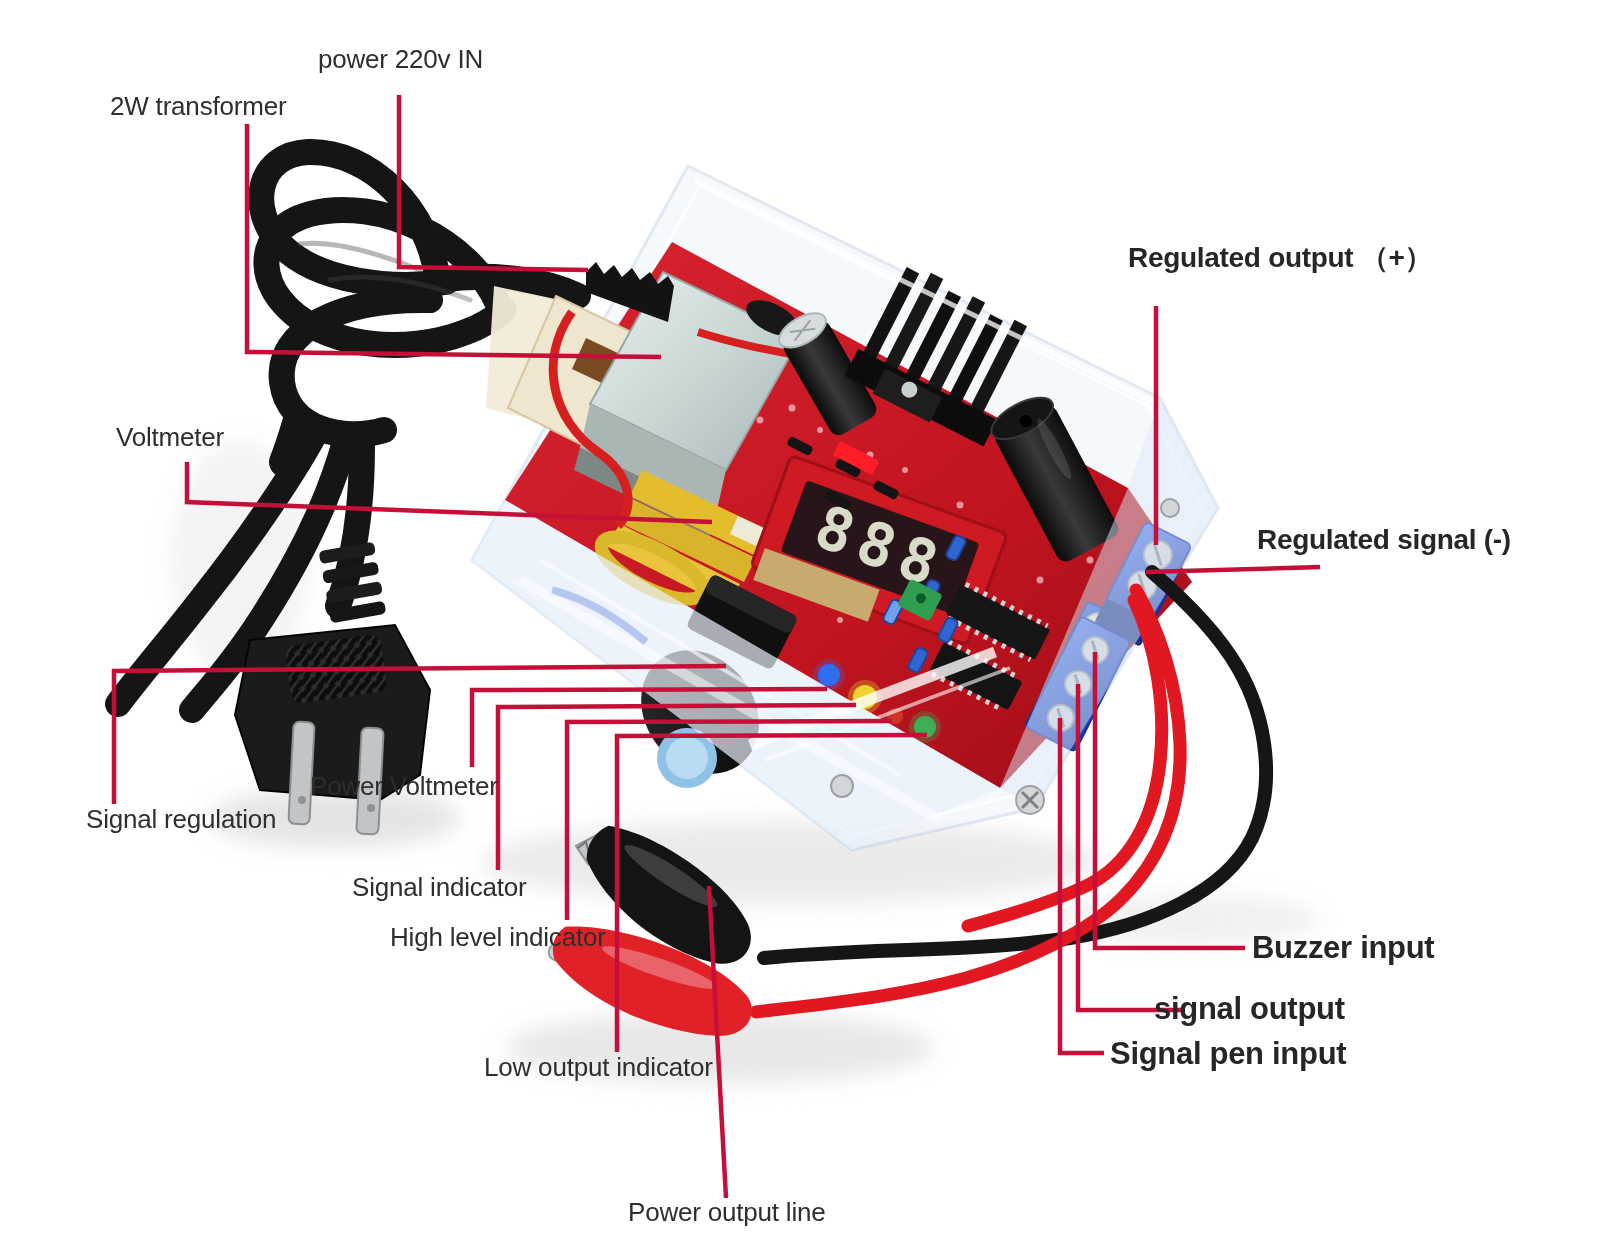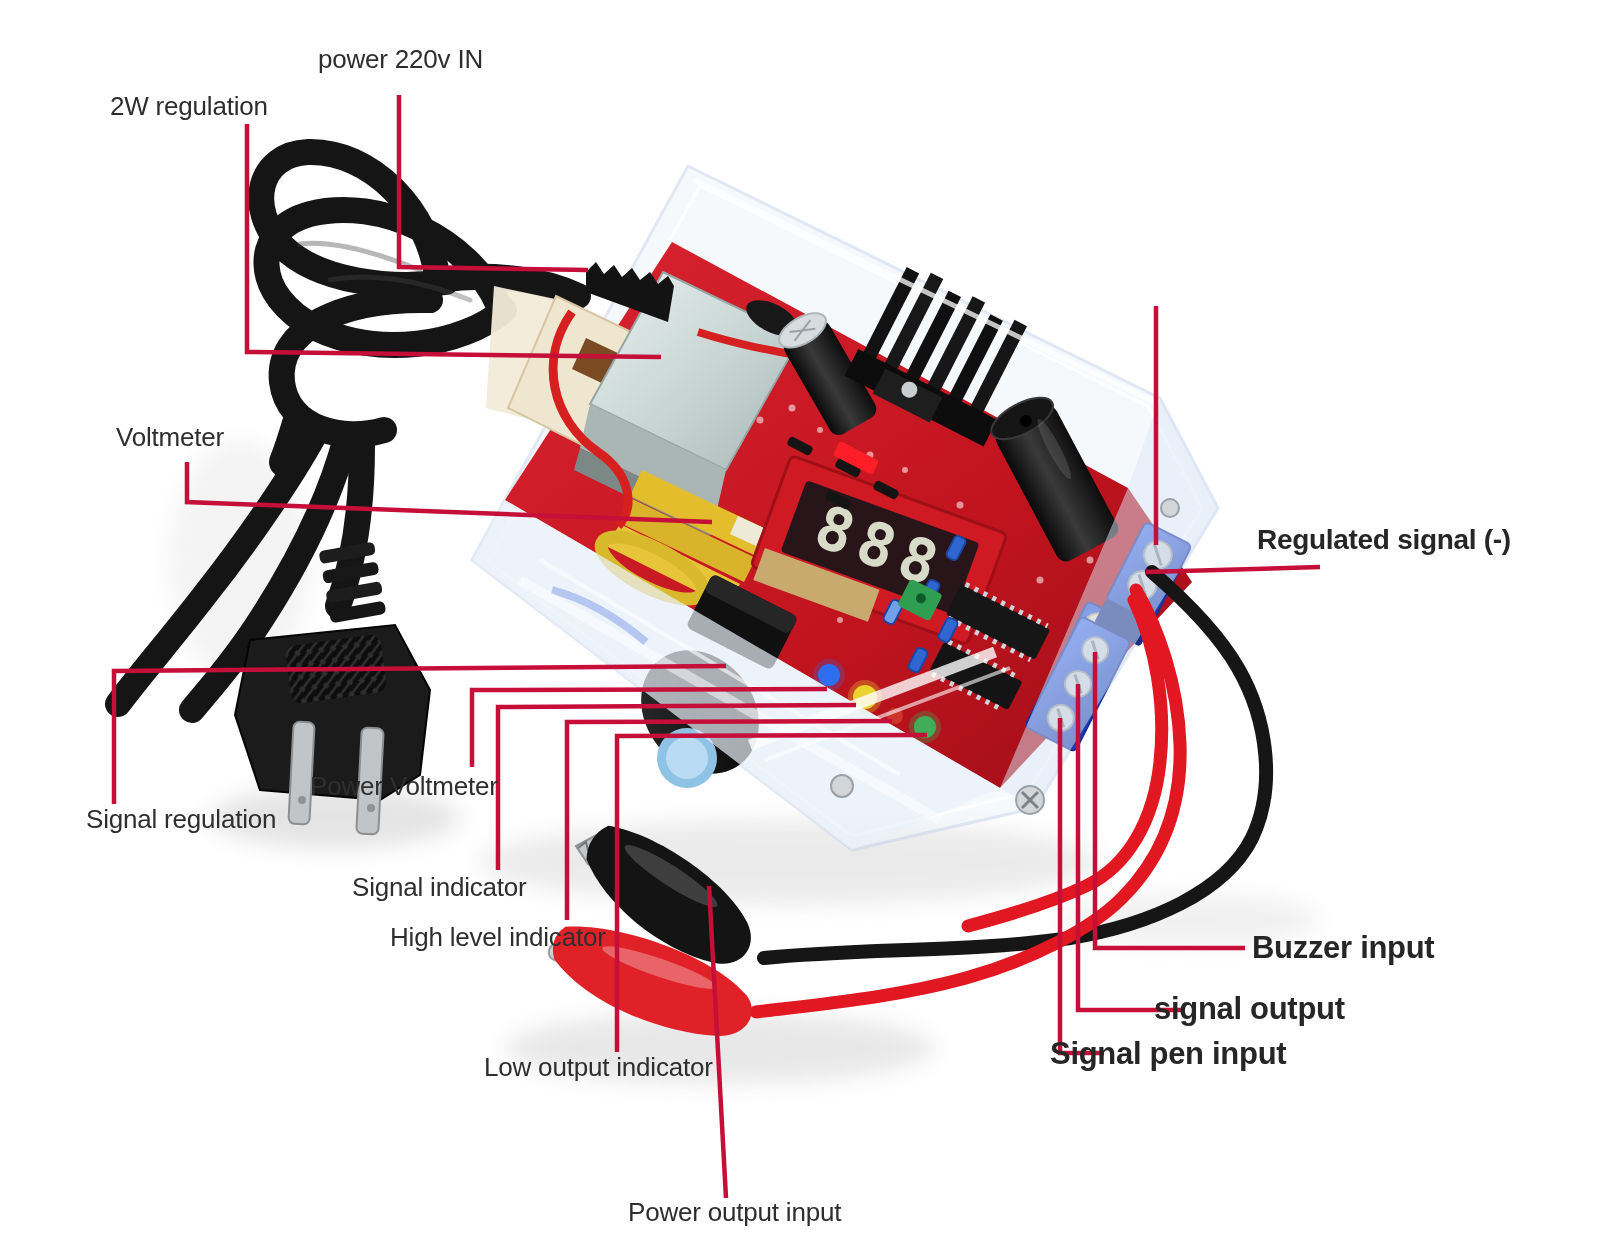--- a/index.html
+++ b/index.html
@@ -286,26 +286,27 @@
     <polyline points="567,920 567,722 892,721"></polyline>
     <polyline points="617,1052 617,736 927,735"></polyline>
     <polyline points="709,886 726,1198"></polyline>
     <polyline points="1095,652 1095,948 1245,948"></polyline>
     <polyline points="1078,684 1078,1010 1185,1010"></polyline>
     <polyline points="1060,718 1060,1053 1104,1053"></polyline>
   </g>
 </svg>
 
 <div class="label" style="left:318px;top:46px">power 220v IN</div>
-<div class="label" style="left:110px;top:93px">2W regulation</div>
+<div class="label" style="left:110px;top:93px">2W transformer</div>
 <div class="label" style="left:116px;top:424px">Voltmeter</div>
+<div class="label rt big" style="left:1128px;top:243px">Regulated output （+）</div>
 <div class="label rt big" style="left:1257px;top:525px">Regulated signal  (-)</div>
 <div class="label" style="left:310px;top:773px">Power Voltmeter</div>
 <div class="label" style="left:86px;top:806px">Signal regulation</div>
 <div class="label" style="left:352px;top:874px">Signal indicator</div>
 <div class="label" style="left:390px;top:924px">High level indicator</div>
 <div class="label" style="left:484px;top:1054px">Low output indicator</div>
-<div class="label" style="left:628px;top:1199px">Power output input</div>
+<div class="label" style="left:628px;top:1199px">Power output line</div>
 <div class="label rt" style="left:1252px;top:932px">Buzzer input</div>
 <div class="label rt" style="left:1154px;top:993px">signal output</div>
-<div class="label rt" style="left:1050px;top:1038px">Signal pen input</div>
+<div class="label rt" style="left:1110px;top:1038px">Signal pen input</div>
 
 </div>
 
 </body></html>

